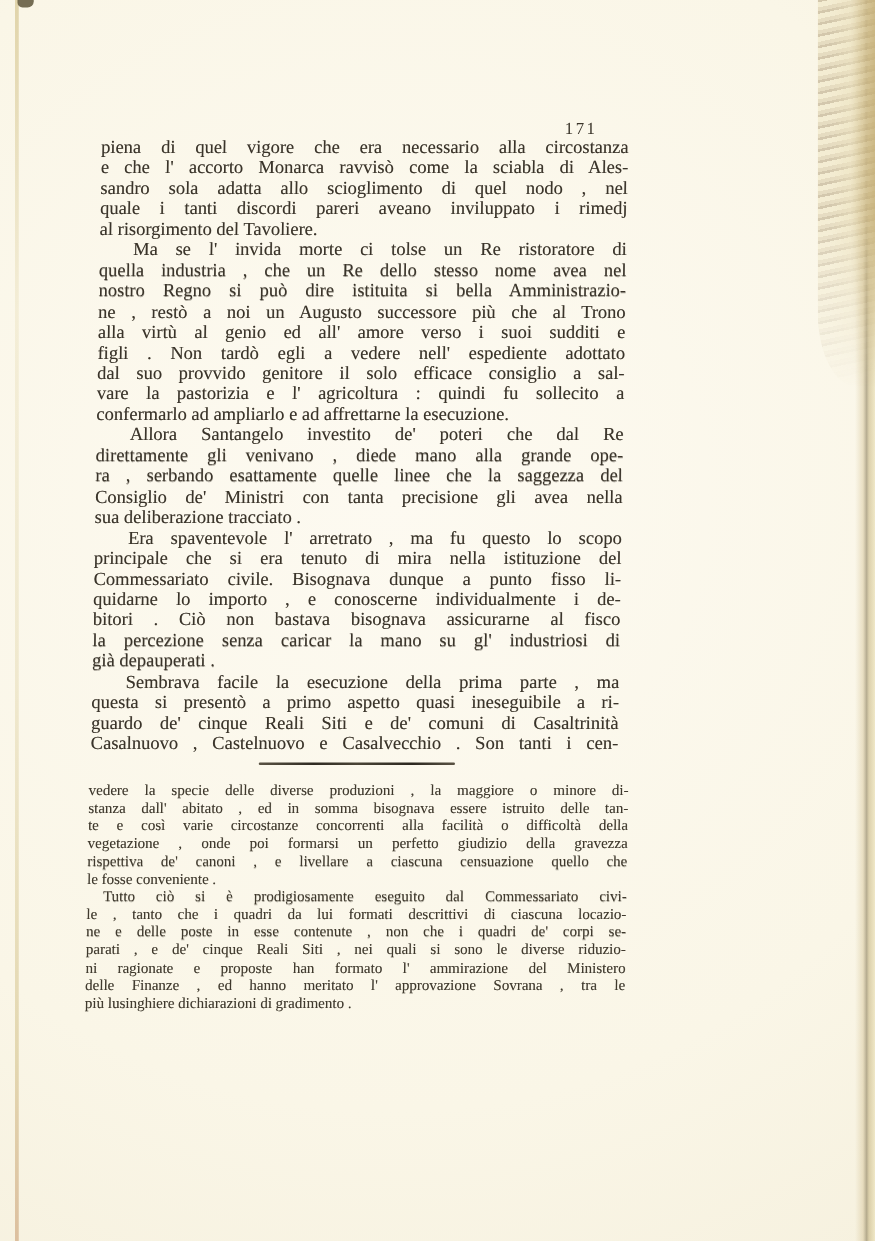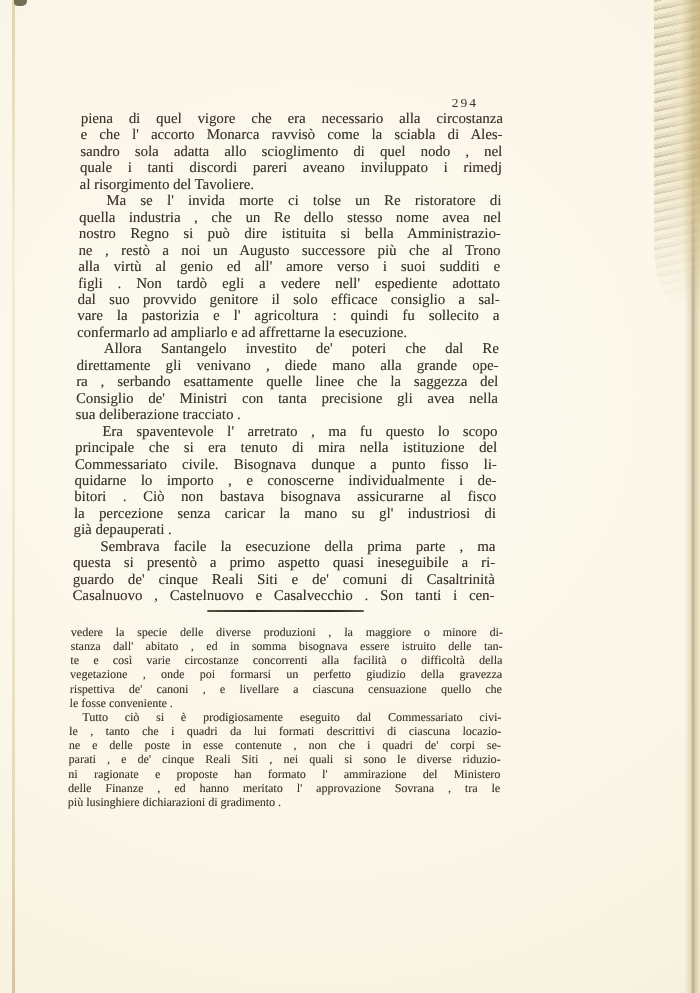--- a/index.html
+++ b/index.html
@@ -118,21 +118,21 @@
 </style>
 </head>
 <body>
 
 <div class="page">
   <div class="left-edge-line"></div>
   <div class="top-left-mark"></div>
   <div class="right-edge-band"></div>
   <div class="corner-curl"></div>
 
-  <div class="page-number">294</div>
+  <div class="page-number">171</div>
 
   <div id="body-text" class="body-text">
       <div class="line">piena di quel vigore che era necessario alla circostanza</div>
       <div class="line">e che l' accorto Monarca ravvisò come la sciabla di Ales-</div>
       <div class="line">sandro sola adatta allo scioglimento di quel nodo , nel</div>
       <div class="line">quale i tanti discordi pareri aveano inviluppato i rimedj</div>
       <div class="line last">al risorgimento del Tavoliere.</div>
       <div class="line indent">Ma se l' invida morte ci tolse un Re ristoratore di</div>
       <div class="line">quella industria , che un Re dello stesso nome avea nel</div>
       <div class="line">nostro Regno si può dire istituita si bella Amministrazio-</div>

